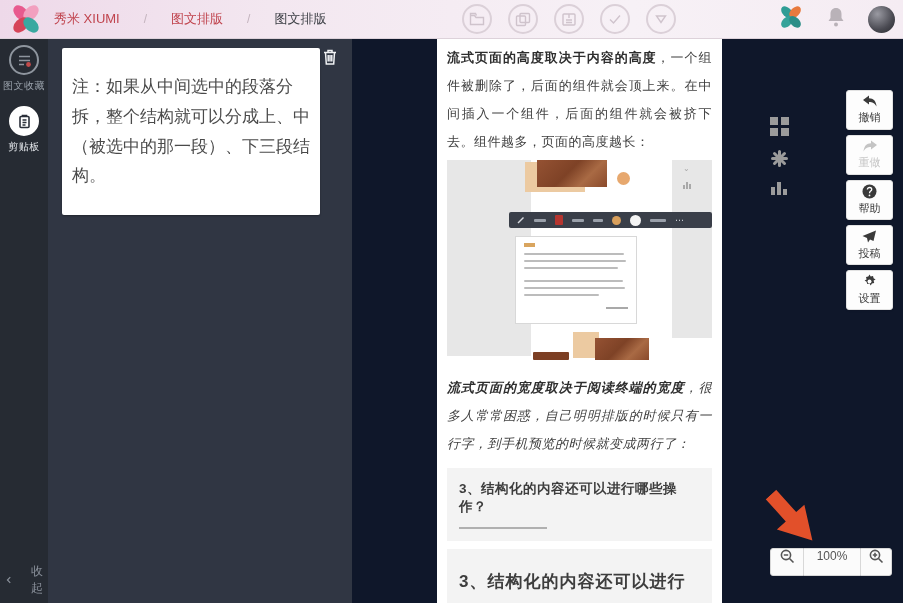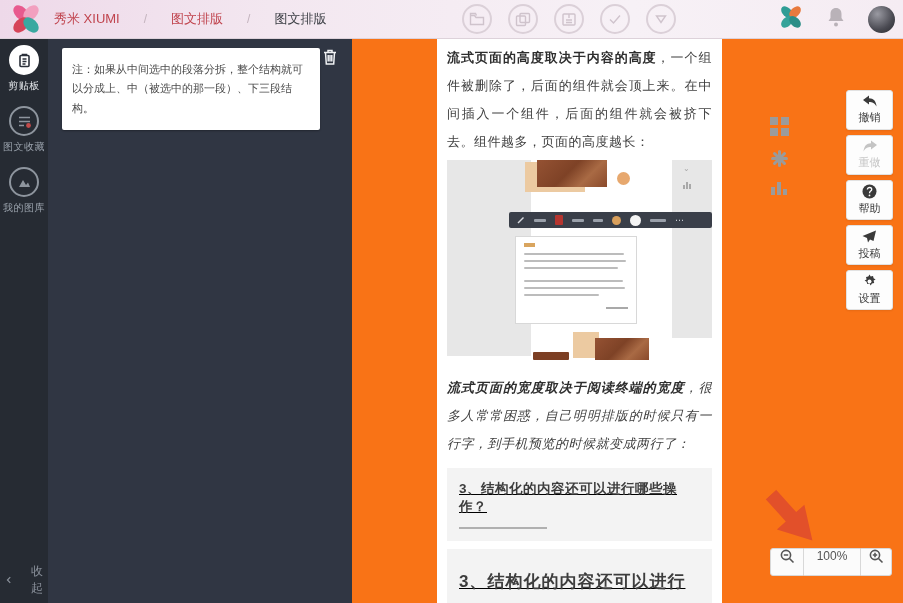--- a/index.html
+++ b/index.html
@@ -30,25 +30,25 @@
   .rail-circle svg{stroke:#8e959e;fill:none;stroke-width:1.6;}
   .rail-item.active .rail-circle{background:#ffffff;border-color:#ffffff;}
   .rail-item.active .rail-circle svg{stroke:#2b303a;}
   .rail-label{font-size:10px;color:#9aa2ac;letter-spacing:.5px;}
   .rail-item.active .rail-label{color:#e8ebef;}
   #collapse{position:absolute;left:6px;bottom:6px;display:flex;align-items:center;gap:20px;
     color:#8b929c;font-size:12px;cursor:pointer;}
   
   #panel{position:absolute;left:48px;top:38px;width:304px;height:565px;background:#303643;z-index:3;}
   #note-card{position:absolute;left:14px;top:10px;width:238px;background:#ffffff;border-radius:2px;
-    padding:12px 10px;font-size:11px;line-height:1.75;color:#4a4a4a;box-shadow:0 1px 2px rgba(0,0,0,.3);}
+    padding:24px 10px;font-size:17px;line-height:1.75;color:#4a4a4a;box-shadow:0 1px 2px rgba(0,0,0,.3);}
   #trash-btn{position:absolute;right:12px;top:10px;width:18px;height:20px;cursor:pointer;}
   #trash-btn svg{stroke:#f0f2f4;fill:none;stroke-width:1.5;}
   
-  #canvas{position:absolute;left:352px;top:38px;width:551px;height:565px;background:#f97316;}
+  #canvas{position:absolute;left:352px;top:38px;width:551px;height:565px;background:#0f172a;}
   #page{position:absolute;left:85px;top:0;width:285px;height:565px;background:#ffffff;
     padding:6px 10px 0;box-sizing:border-box;overflow:hidden;}
   .para{font-size:13px;line-height:28px;color:#3f3f3f;letter-spacing:.5px;text-align:justify;}
   .para b{color:#2e2e2e;}
   
   #figure{position:relative;width:265px;height:200px;margin-top:4px;background:#ffffff;}
   .fig-gray{position:absolute;background:#e7e7e7;}
   .fig-photo{background:linear-gradient(135deg,#955233 0%,#7e4226 45%,#a96a44 70%,#8a4a2b 100%);}
   .fig-tan{background:#eccaa1;}
   #fig-toolbar{position:absolute;left:62px;top:52px;width:203px;height:16px;background:#3a3f49;
@@ -59,21 +59,21 @@
   .tb-white{width:11px;height:11px;border-radius:50%;background:#f4f4f4;}
   .tb-dots{color:#cfd3d9;font-size:9px;letter-spacing:1px;line-height:16px;}
   #fig-quote{position:absolute;left:68px;top:76px;width:122px;height:88px;background:#fff;
     border:1px solid #d8d8d8;padding:6px 8px;box-sizing:border-box;}
   .q-mark{width:11px;height:4px;background:#d9a55f;margin-bottom:6px;}
   .q-line{height:2px;background:#bcbcbc;border-radius:1px;margin-bottom:5px;}
   .q-gap{height:6px;}
   .q-sign{height:2px;width:22px;background:#a9a9a9;margin-left:auto;}
   .fig-mini-icon{position:absolute;color:#a9a9a9;}
   
-  .section-box{background:#f3f3f3;margin-top:10px;padding:12px 12px 12px;text-decoration:underline;}
+  .section-box{background:#f3f3f3;margin-top:10px;padding:12px 12px 12px;}
   .section-title-sm{font-size:13.5px;font-weight:bold;color:#3d3d3d;letter-spacing:.5px;}
   .section-title-lg{font-size:17px;font-weight:bold;color:#3d3d3d;line-height:33px;letter-spacing:1px;}
   .section-underline{width:88px;height:2px;background:#b0b0b0;margin-top:11px;}
   
   #float-icons{position:absolute;left:766px;top:116px;width:26px;display:flex;flex-direction:column;
     align-items:center;gap:13px;z-index:6;}
   #float-icons svg{display:block;}
   
   #right-toolbar{position:absolute;left:846px;top:90px;width:47px;z-index:6;}
   .rt-btn{width:47px;height:40px;background:#fdfdfd;border:1px solid #e2e2e2;border-radius:3px;
@@ -158,45 +158,37 @@
       <svg width="20" height="22" viewBox="0 0 20 22">
         <path d="M10 2 c3.5 0 5.5 2.5 5.5 6 v4 l2 3 h-15 l2 -3 v-4 c0 -3.5 2 -6 5.5 -6 z" fill="#b9b2b8"></path>
         <circle cx="10" cy="18.5" r="2" fill="#b9b2b8"></circle>
       </svg>
     </span>
     <span id="avatar"></span>
   </div>
 </div>
 
 <div id="rail">
+  <div class="rail-item">
+    <span class="rail-circle">
+      <svg width="15" height="13" viewBox="0 0 15 13">
+          <path d="M2 2.5 h11 M2 6.5 h11 M2 10.5 h5"></path>
+          <circle cx="11.5" cy="10.5" r="2.4" fill="#c24b4b" stroke="none"></circle>
+        </svg>
+    </span>
+    <span class="rail-label">图文收藏</span>
+  </div>
   <div class="rail-item active">
     <span class="rail-circle">
       <svg width="13" height="15" viewBox="0 0 13 15">
           <rect x="2" y="2.5" width="9" height="11" rx="1"></rect>
           <path d="M4.5 2.5 v-1 h4 v1 M4.5 6 h4 M4.5 8.5 h4 M4.5 11 h3"></path>
         </svg>
     </span>
     <span class="rail-label">剪贴板</span>
-  </div>
-  <div class="rail-item">
-    <span class="rail-circle">
-      <svg width="15" height="13" viewBox="0 0 15 13">
-          <path d="M2 2.5 h11 M2 6.5 h11 M2 10.5 h5"></path>
-          <circle cx="11.5" cy="10.5" r="2.4" fill="#c24b4b" stroke="none"></circle>
-        </svg>
-    </span>
-    <span class="rail-label">图文收藏</span>
-  </div>
-  <div class="rail-item">
-    <span class="rail-circle">
-      <svg width="15" height="13" viewBox="0 0 15 13">
-          <path d="M2 11 L6 4 L9 9 L11 6.5 L13 11 z" fill="#8e959e" stroke="none"></path>
-        </svg>
-    </span>
-    <span class="rail-label">我的图库</span>
   </div>
   <div id="collapse">
     <svg width="7" height="10" viewBox="0 0 7 10">
         <path d="M6 1 L2 5 L6 9" stroke="#8b929c" fill="none" stroke-width="1.6"></path>
       </svg>
     <span>收起</span>
   </div>
 </div>
 
 <div id="panel">

